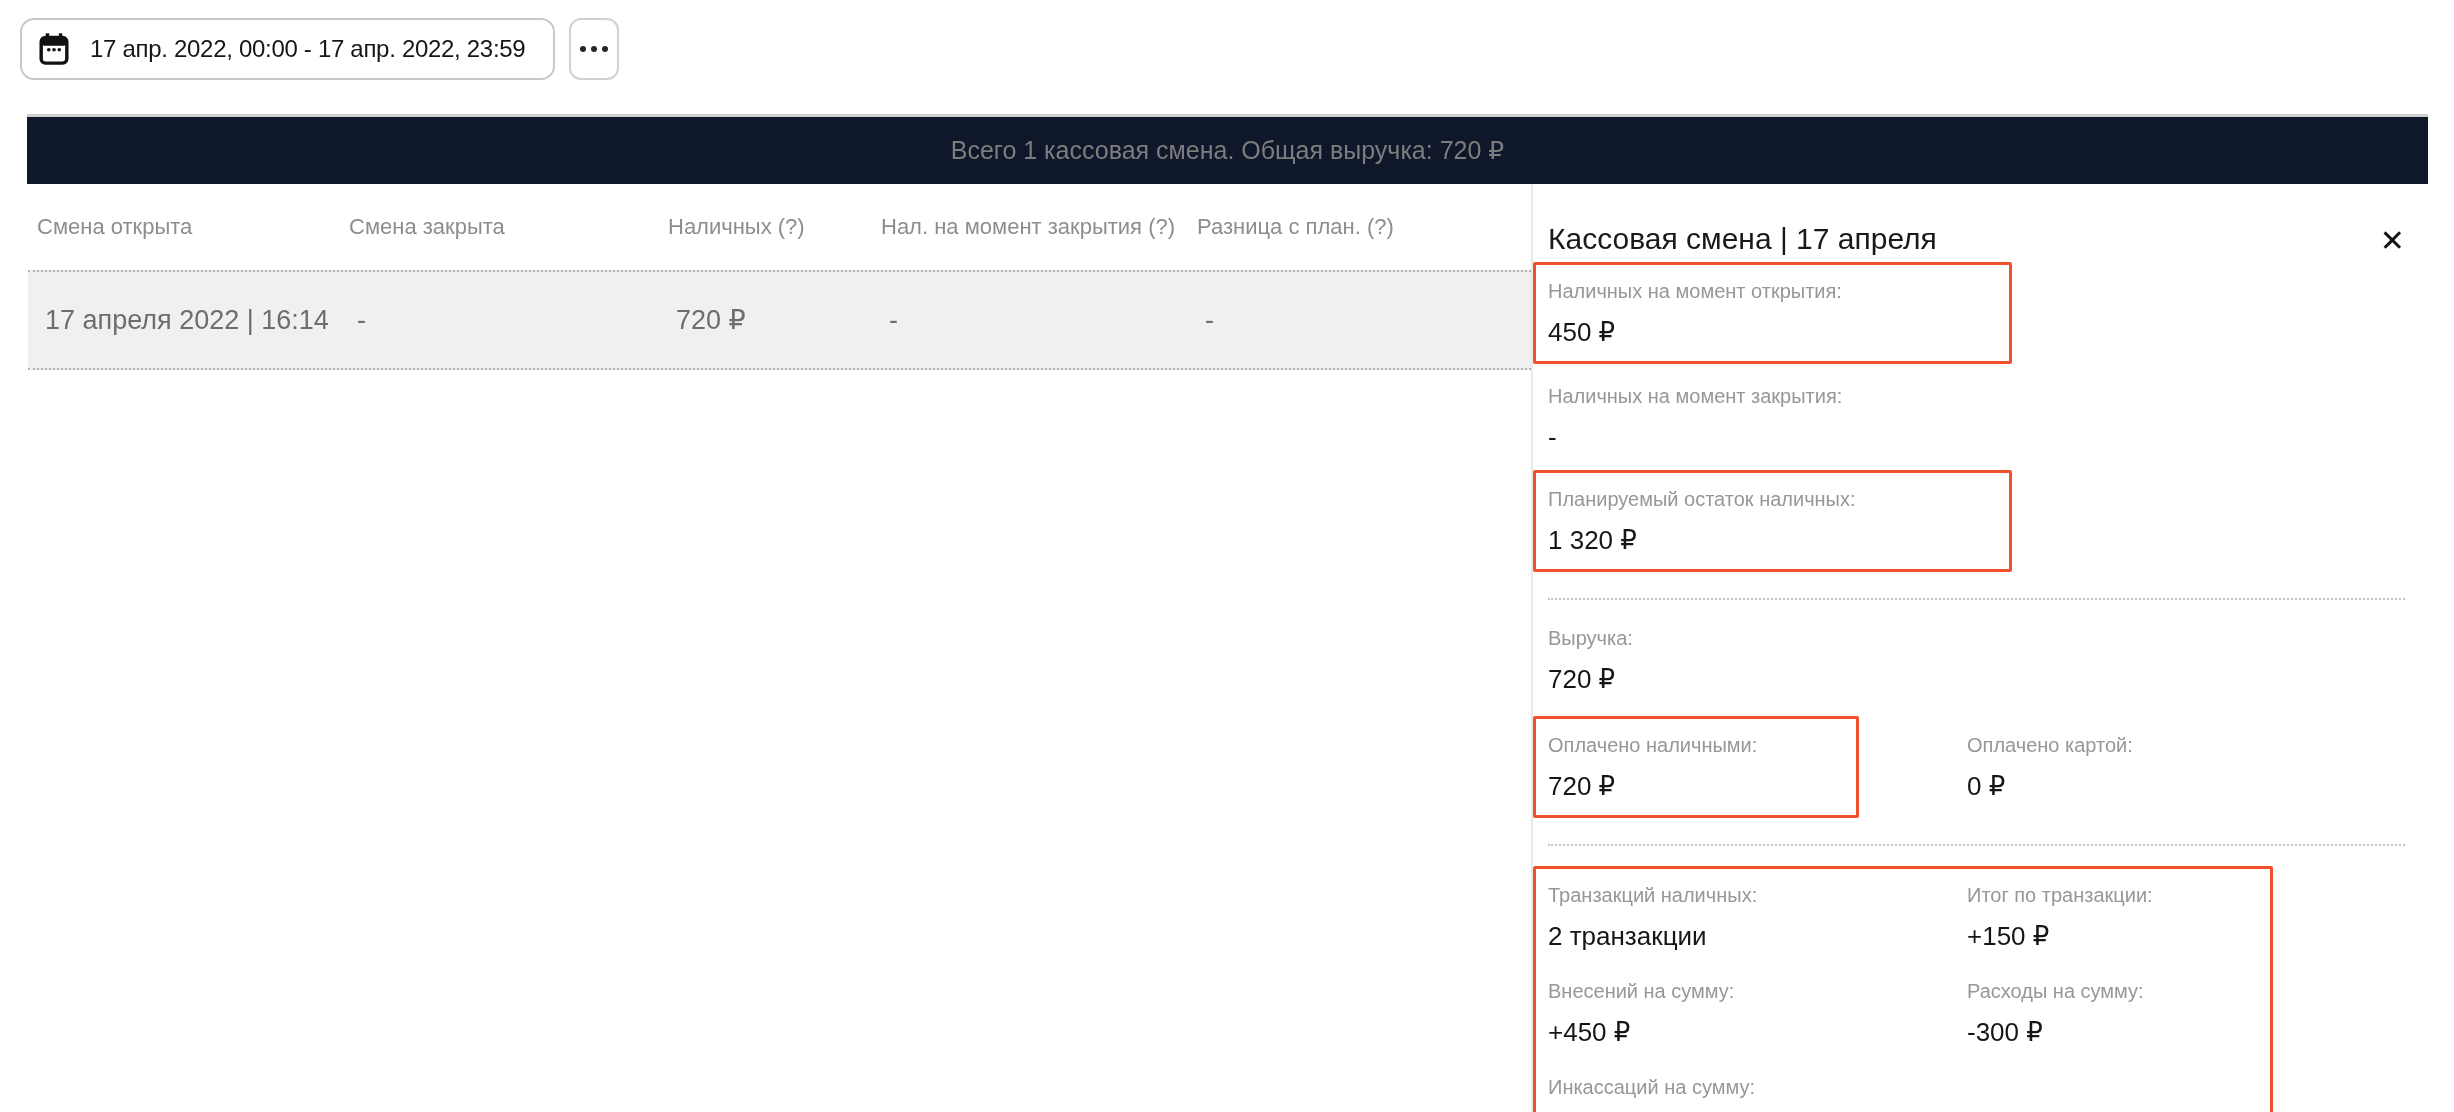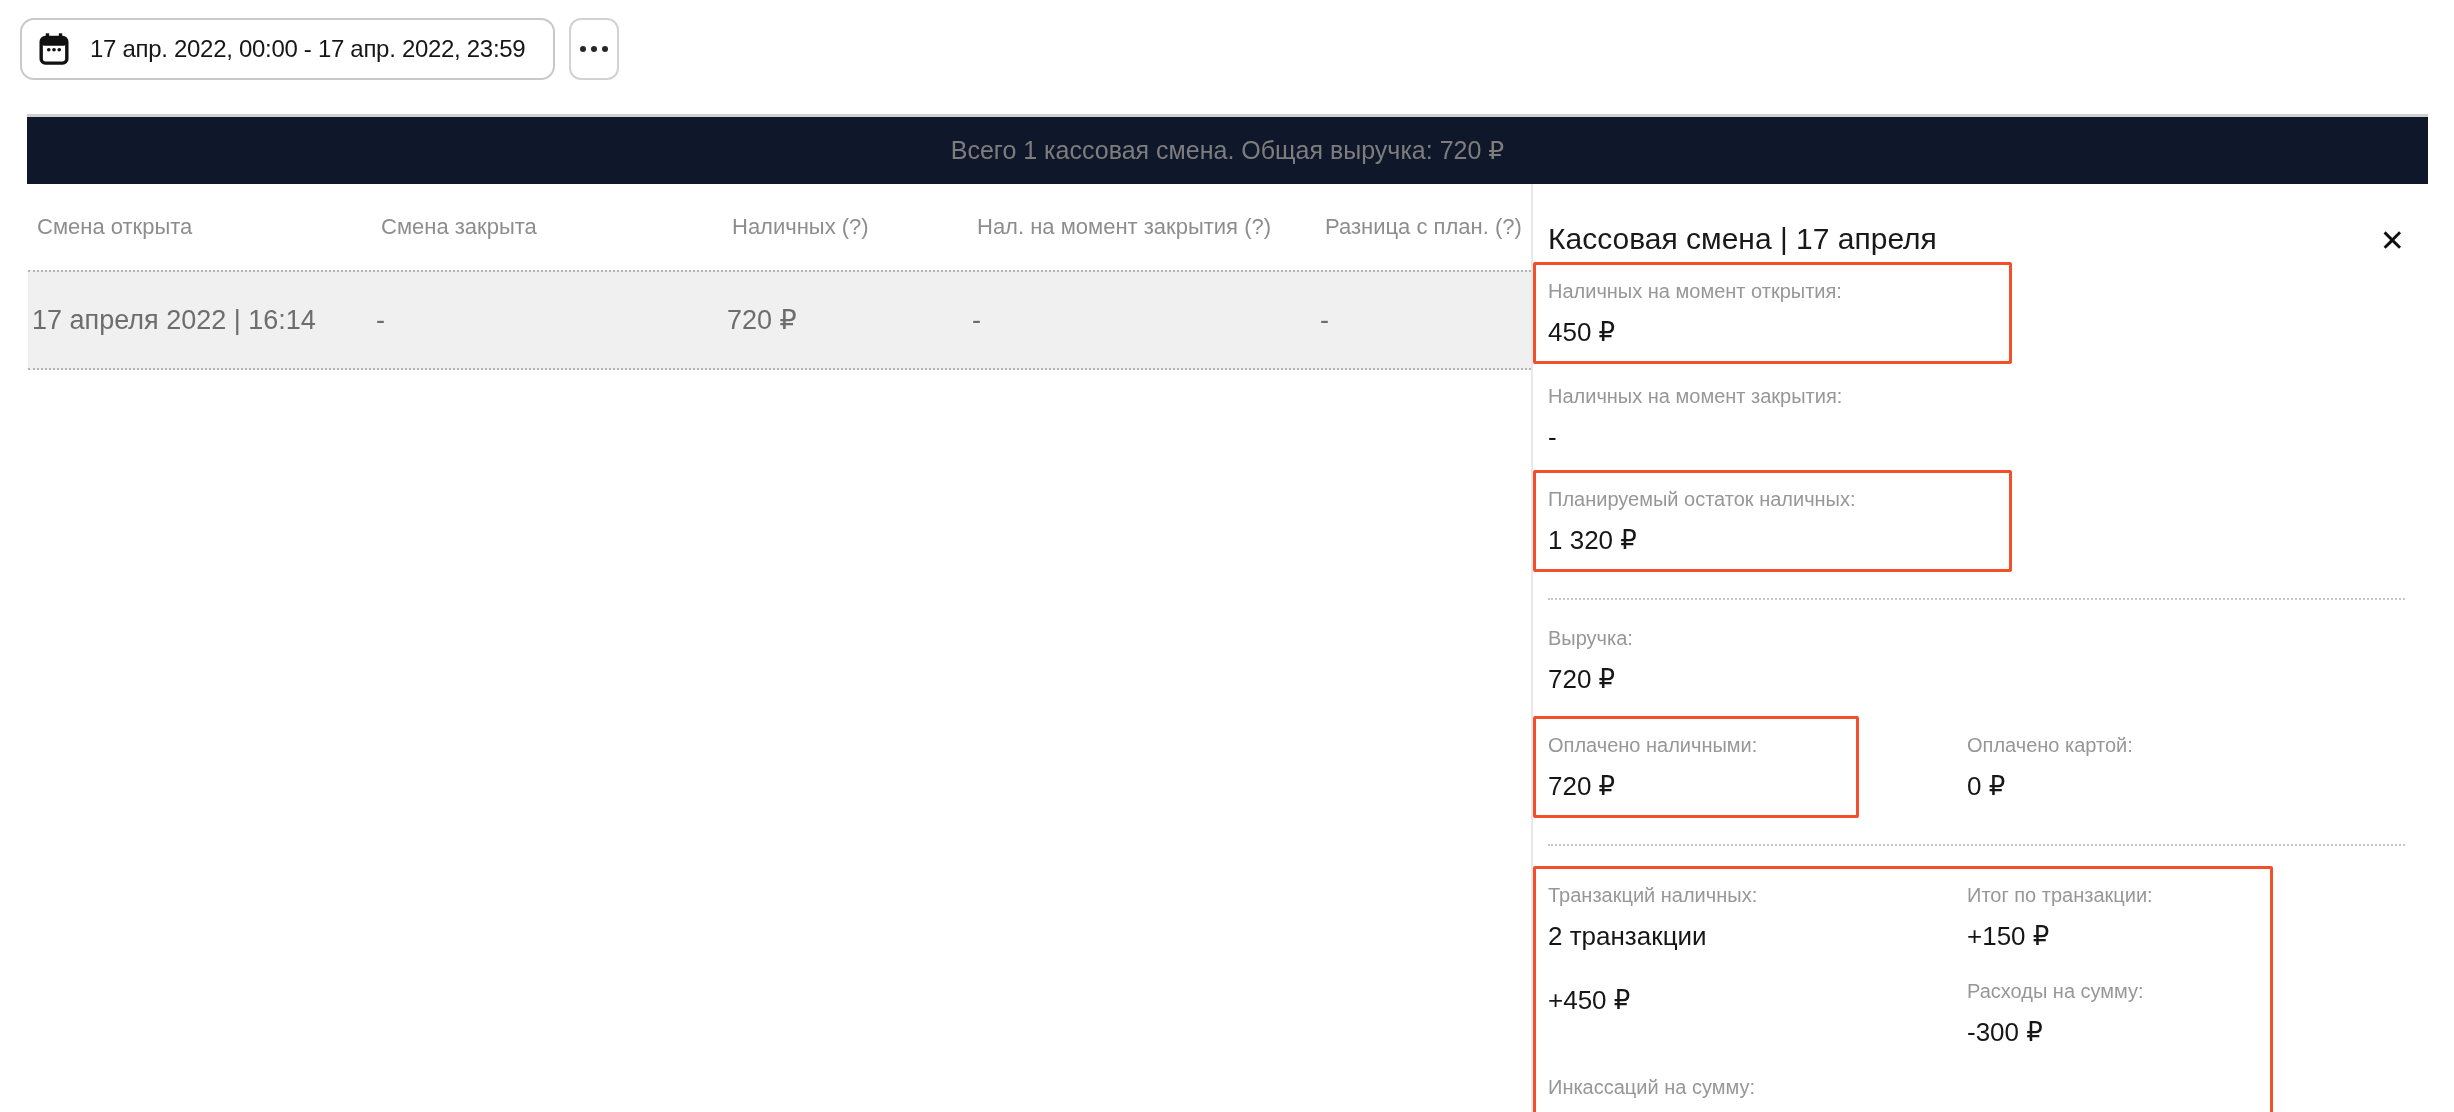--- a/index.html
+++ b/index.html
@@ -18,23 +18,23 @@
   .dots i{width:6px;height:6px;border-radius:50%;background:#262626;}
 
   
   .banner{margin:34px 26px 0 27px;height:70px;background:#0f172a;border-top:3px solid #d0d0d0;
           box-sizing:border-box;display:flex;align-items:center;justify-content:center;
           font-size:25px;color:#7d7d7d;}
 
   
   .content{display:flex;height:940px;}
   .table-area{width:1533px;box-sizing:border-box;border-right:2px solid #e8e8e8;}
-  .grid-cols{display:grid;grid-template-columns:312px 319px 213px 316px 1fr;align-items:center;gap:32px;}
+  .grid-cols{display:grid;grid-template-columns:312px 319px 213px 316px 1fr;align-items:center;}
   .thead{height:86px;padding-left:37px;color:#8d8d8d;font-size:22px;}
-  .trow{margin-left:28px;padding-left:4px;height:96px;background:#f0f0f0;
+  .trow{margin-left:28px;padding-left:17px;height:96px;background:#f0f0f0;
         border-top:2px dotted #b3b3b3;border-bottom:2px dotted #b3b3b3;
         color:#6d6d6d;font-size:27px;cursor:pointer;}
 
   
   .panel{flex:1;padding:0 49px 0 15px;box-sizing:border-box;}
   .panel-head{height:72px;display:flex;align-items:flex-end;justify-content:space-between;}
   .panel-title{margin:0;font-size:30px;font-weight:500;color:#191919;}
   .close-btn{background:none;border:none;padding:0;cursor:pointer;font-size:30px;line-height:1;
              color:#111;font-family:inherit;}
 
@@ -150,20 +150,21 @@
         <div class="box-grid">
           <div class="field">
             <div class="lbl">Транзакций наличных:</div>
             <div class="val">2 транзакции</div>
           </div>
           <div class="field">
             <div class="lbl">Итог по транзакции:</div>
             <div class="val">+150 ₽</div>
           </div>
           <div class="field">
+            <div class="lbl">Внесений на сумму:</div>
             <div class="val">+450 ₽</div>
           </div>
           <div class="field">
             <div class="lbl">Расходы на сумму:</div>
             <div class="val">-300 ₽</div>
           </div>
           <div class="field">
             <div class="lbl">Инкассаций на сумму:</div>
             <div class="val">0 ₽</div>
           </div>

